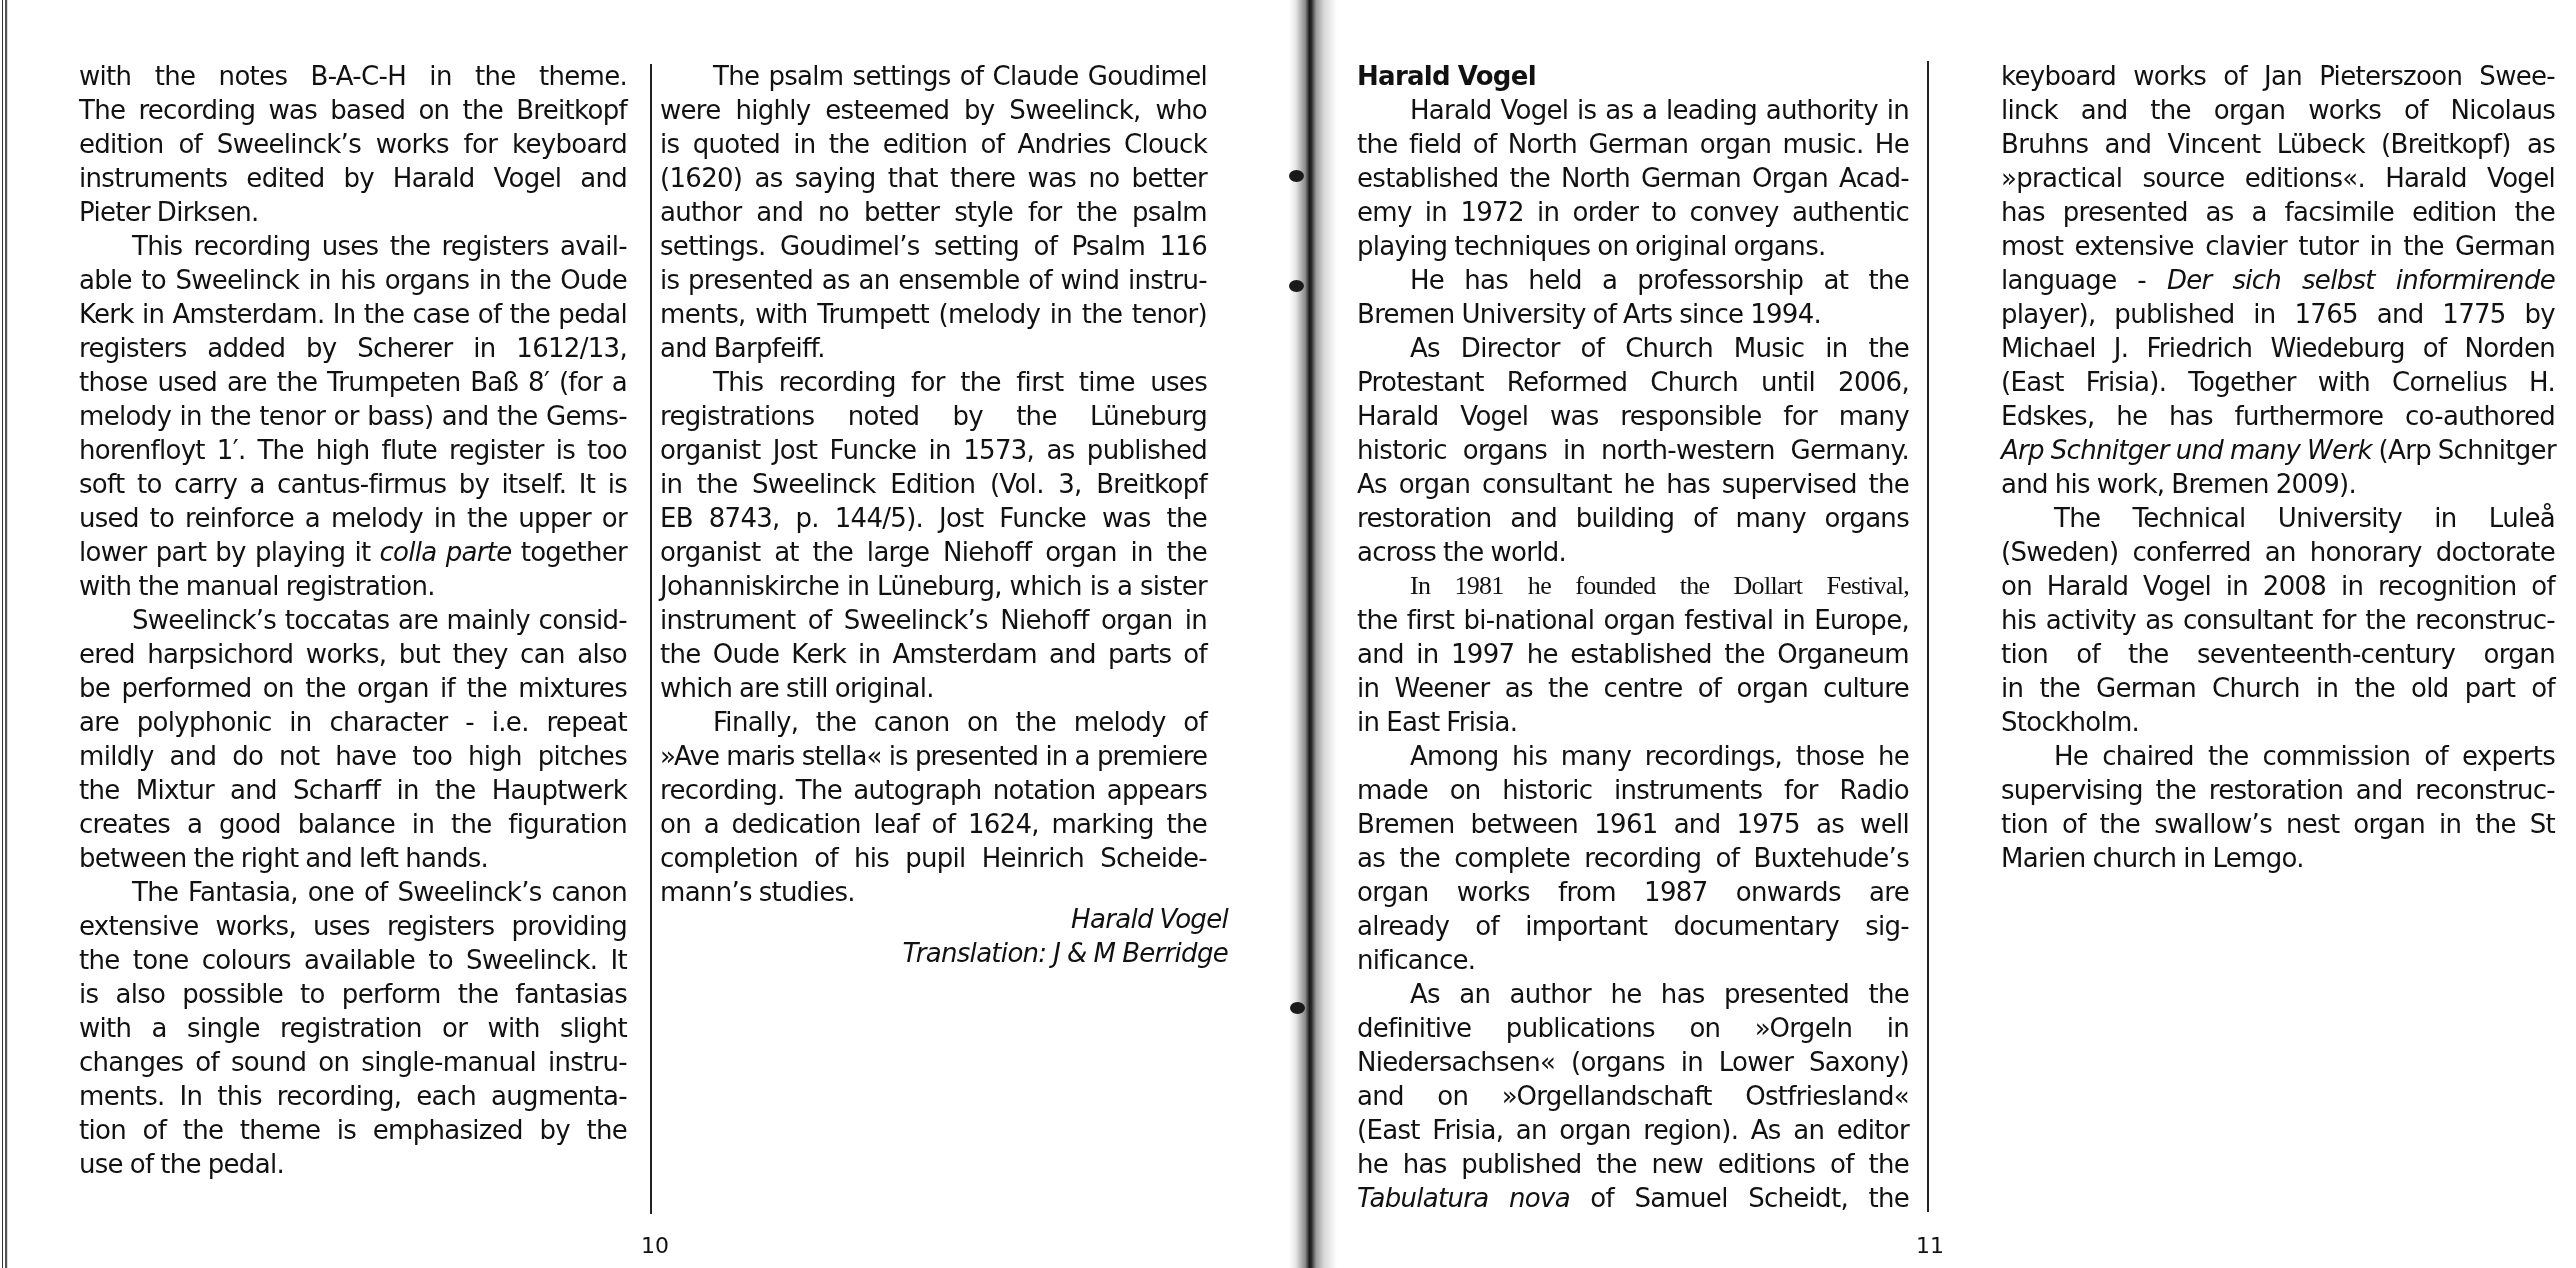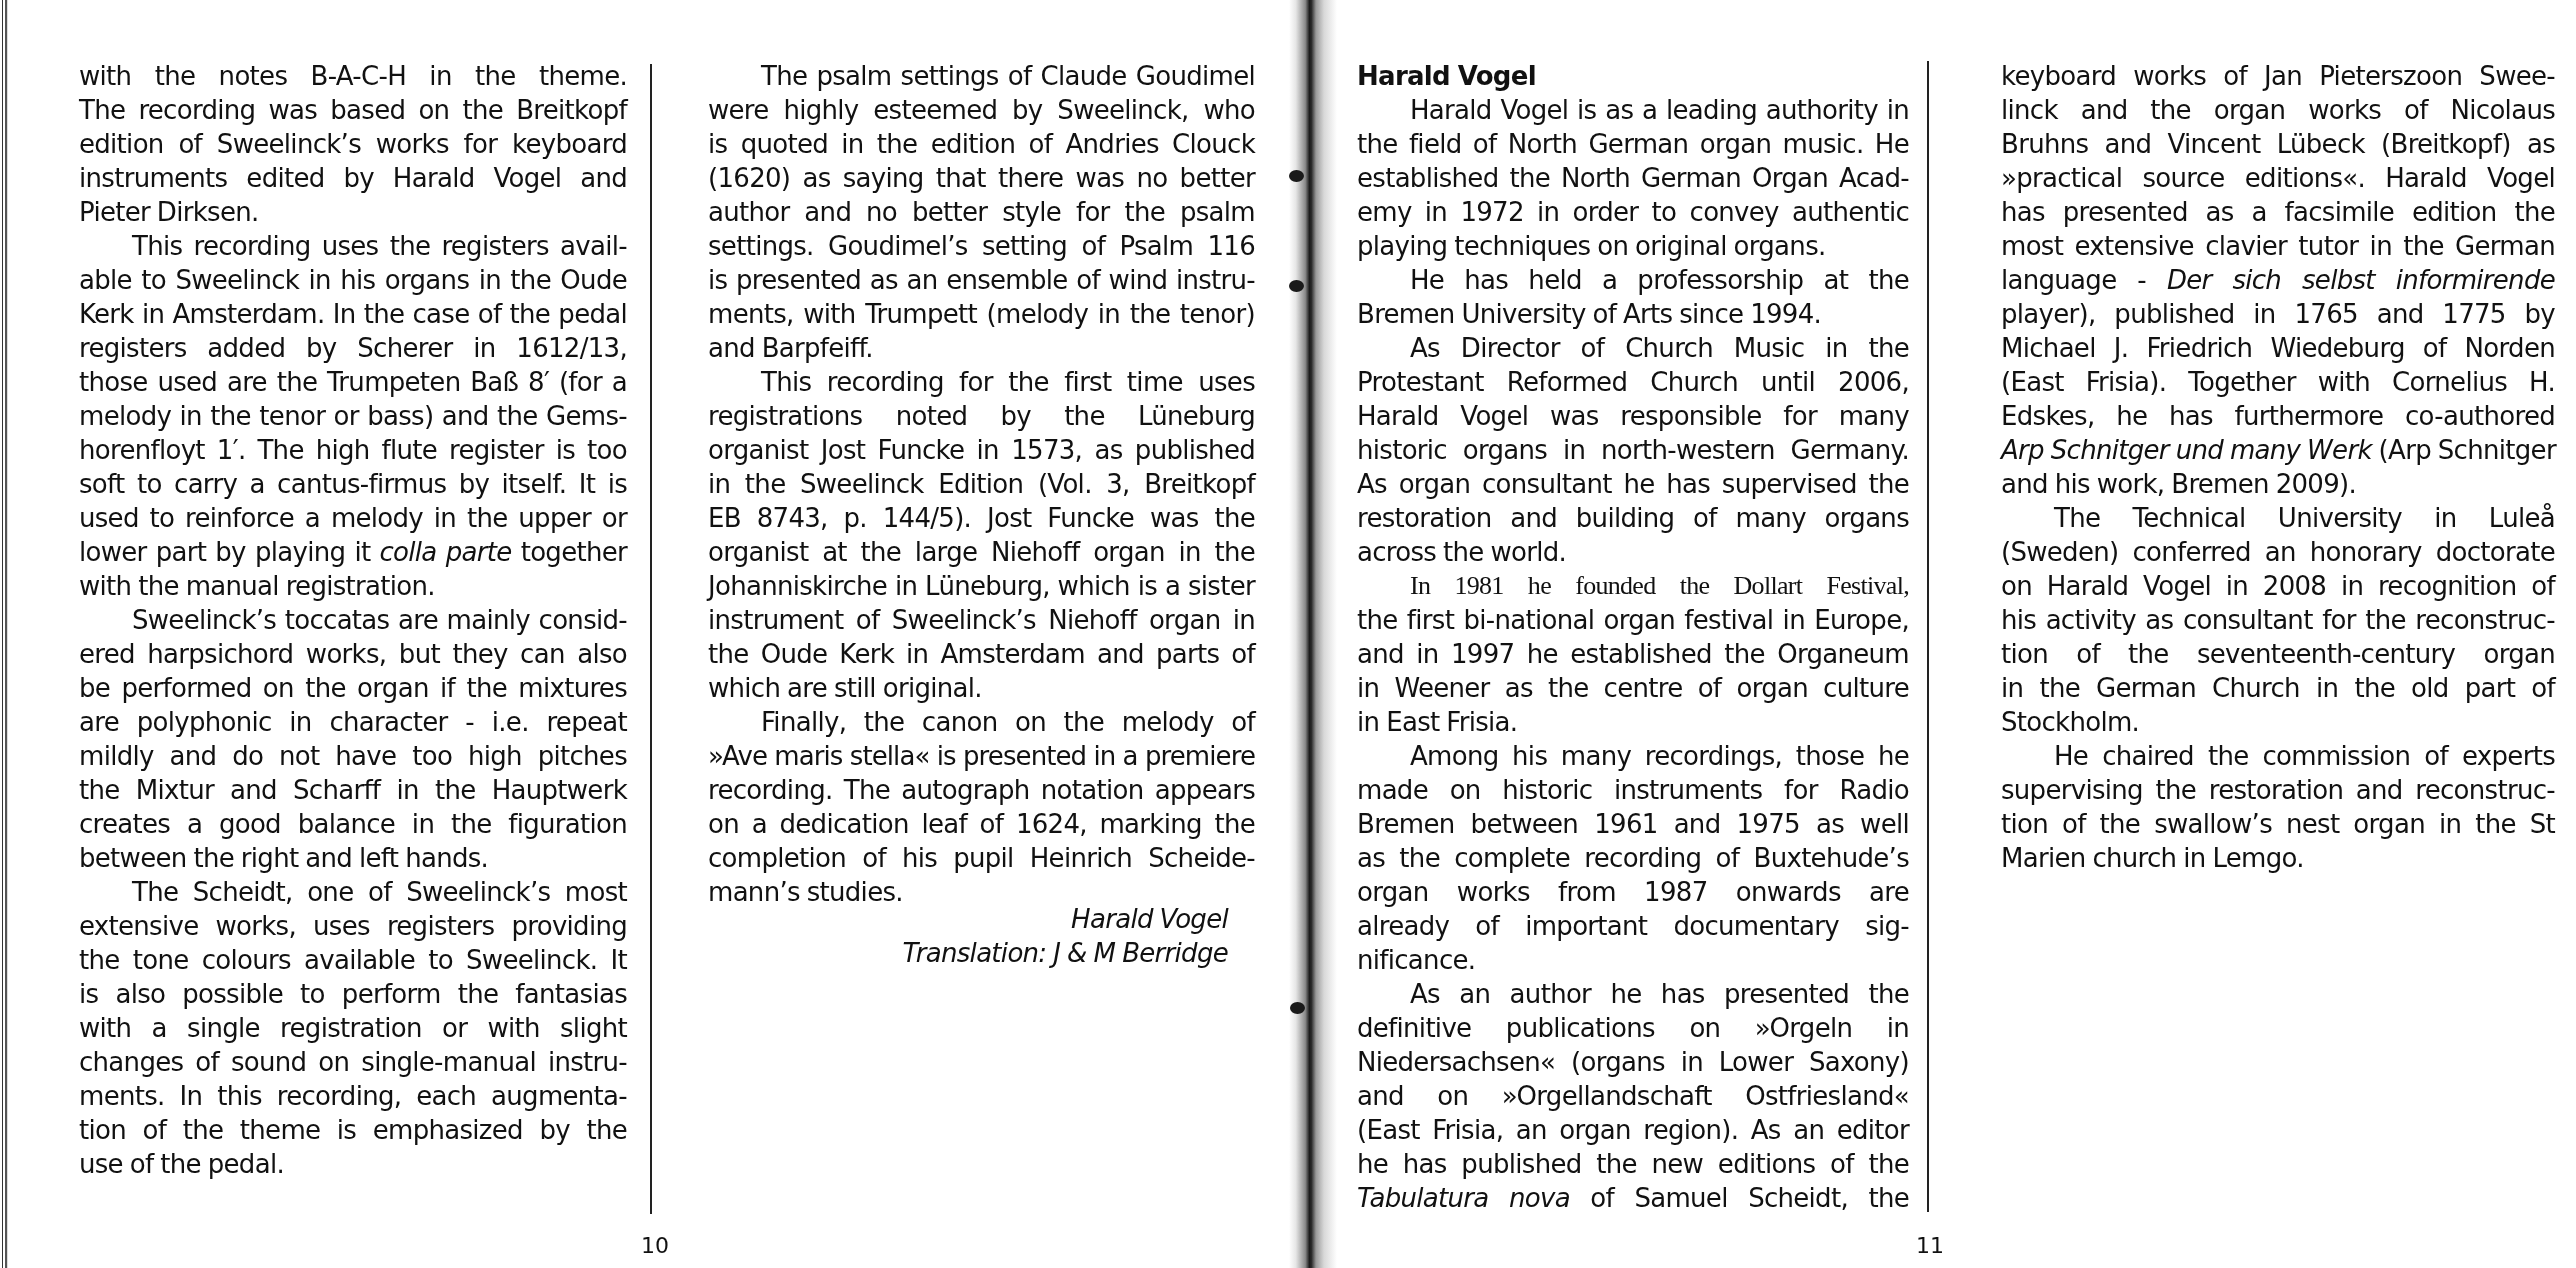--- a/index.html
+++ b/index.html
@@ -14,21 +14,21 @@
     letter-spacing:-0.7px; word-spacing:-0.7px; transform-origin:0 0; }
   .col .ln { display:block; text-align:justify; text-align-last:justify; white-space:nowrap; height:34px; overflow:visible; }
   .col .ln.last { text-align-last:left; }
   .col .ln.indent { padding-left:53px; }
   .col .ln.right { text-align:right; text-align-last:right; }
   .col i { font-style:italic; }
   .heading { font-weight:bold; }
   .rule { position:absolute; width:2px; background:#222; }
   .pagenum { position:absolute; font-family:"DejaVu Sans", sans-serif; font-size:22px; color:#111; }
   #c1 { left:79px; top:59px; width:548px; }
-  #c2 { left:708px; top:59px; width:547px; }
+  #c2 { left:660px; top:59px; width:547px; }
   #c3 { left:1357px; top:59px; width:552px; }
   #c4 { left:1957px; top:59px; width:554px;margin-left:44px; }
 </style>
 </head>
 <body>
 
 <div class="spread">
   <div class="left-edge"></div>
   <div class="gutter"></div>
   <div class="staple" style="left:1289px;top:170px;"></div>
@@ -53,21 +53,21 @@
       <span class="ln" style="text-align: justify;"><span>lower part by playing it </span><i>colla parte</i><span> together</span></span>
       <span class="ln last">with the manual registration.</span>
       <span class="ln indent" style="text-align: justify;">Sweelinck’s toccatas are mainly consid-</span>
       <span class="ln" style="text-align: justify;">ered harpsichord works, but they can also</span>
       <span class="ln" style="text-align: justify;">be performed on the organ if the mixtures</span>
       <span class="ln" style="text-align: justify;">are polyphonic in character - i.e. repeat</span>
       <span class="ln" style="text-align: justify;">mildly and do not have too high pitches</span>
       <span class="ln" style="text-align: justify;">the Mixtur and Scharff in the Hauptwerk</span>
       <span class="ln" style="text-align: justify;">creates a good balance in the figuration</span>
       <span class="ln last">between the right and left hands.</span>
-      <span class="ln indent" style="text-align: justify;">The Scheidt, one of Sweelinck’s most</span>
+      <span class="ln indent" style="text-align: justify;">The Fantasia, one of Sweelinck’s canon</span>
       <span class="ln" style="text-align: justify;">extensive works, uses registers providing</span>
       <span class="ln" style="text-align: justify;">the tone colours available to Sweelinck. It</span>
       <span class="ln" style="text-align: justify;">is also possible to perform the fantasias</span>
       <span class="ln" style="text-align: justify;">with a single registration or with slight</span>
       <span class="ln" style="text-align: justify;">changes of sound on single-manual instru-</span>
       <span class="ln" style="text-align: justify;">ments. In this recording, each augmenta-</span>
       <span class="ln" style="text-align: justify;">tion of the theme is emphasized by the</span>
       <span class="ln last">use of the pedal.</span>
     </div>
   <div class="rule" style="left:650px;top:64px;height:1150px;"></div>

